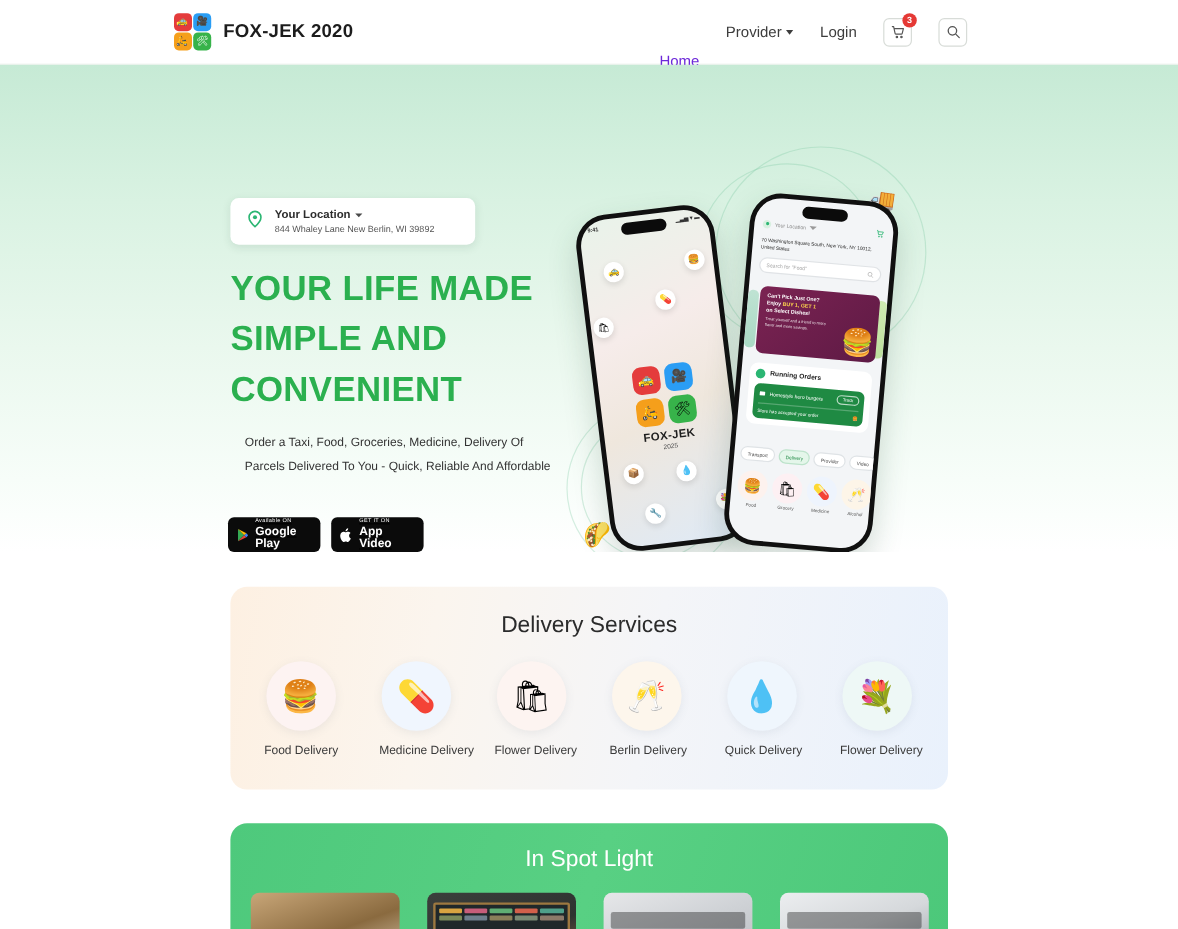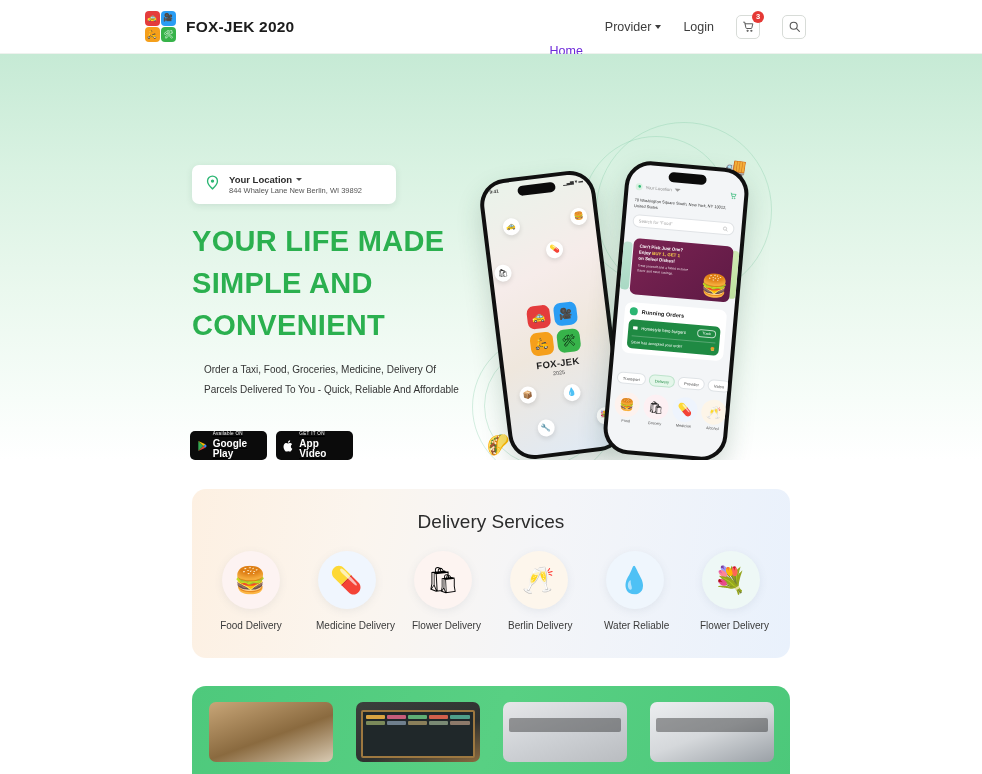--- a/index.html
+++ b/index.html
@@ -572,30 +572,31 @@
     <div class="svc">
       <div class="svc-circle" style="background:#fdf4f1">🛍</div>
       <div class="svc-label">Flower Delivery</div>
     </div>
     <div class="svc">
       <div class="svc-circle" style="background:#fdf6ec">🥂</div>
       <div class="svc-label">Berlin Delivery</div>
     </div>
     <div class="svc">
       <div class="svc-circle" style="background:#eff6fd">💧</div>
-      <div class="svc-label">Water Reliable</div>
+      <div class="svc-label">Quick Delivery</div>
     </div>
     <div class="svc">
       <div class="svc-circle" style="background:#eef8f6">💐</div>
       <div class="svc-label">Flower Delivery</div>
     </div>
   </div>
 </div>
 
 <div class="spotlight">
+  <div class="spot-title">In Spot Light</div>
   <div class="spot-cards">
     <div class="spot-card sc1"></div>
     <div class="spot-card sc2">
       <div class="sc-board">
         <div class="sc-col">
             <div class="sc-cell" style="background:#d9a441"></div>
             <div class="sc-cell" style="background:#7b8a5a"></div>
           </div>
         <div class="sc-col">
             <div class="sc-cell" style="background:#c75d7a"></div>

